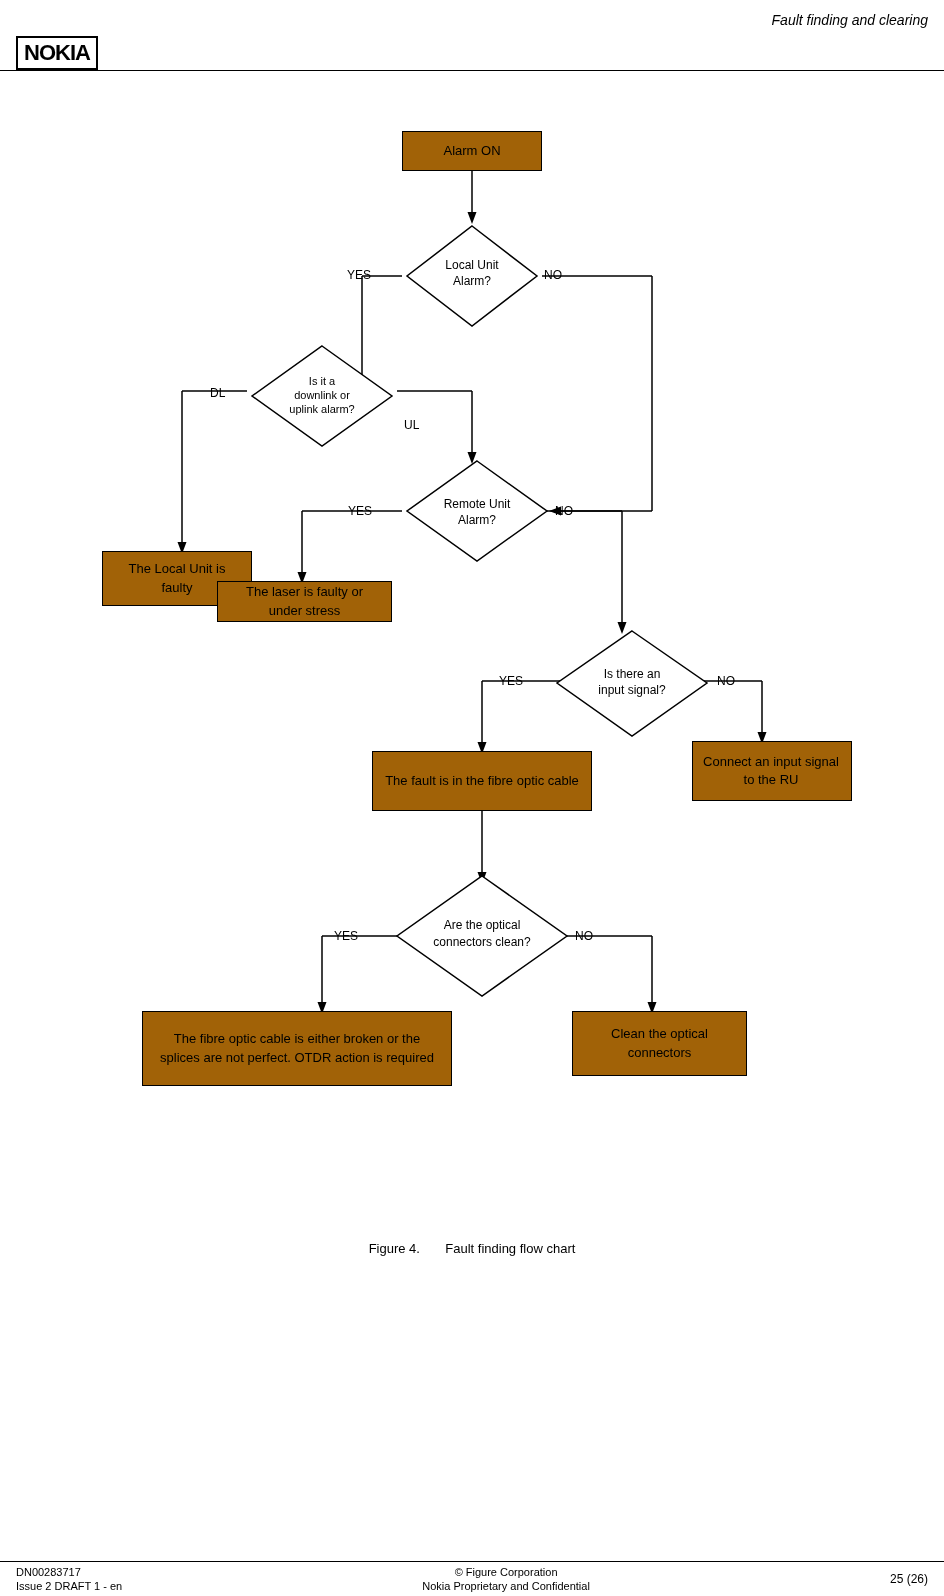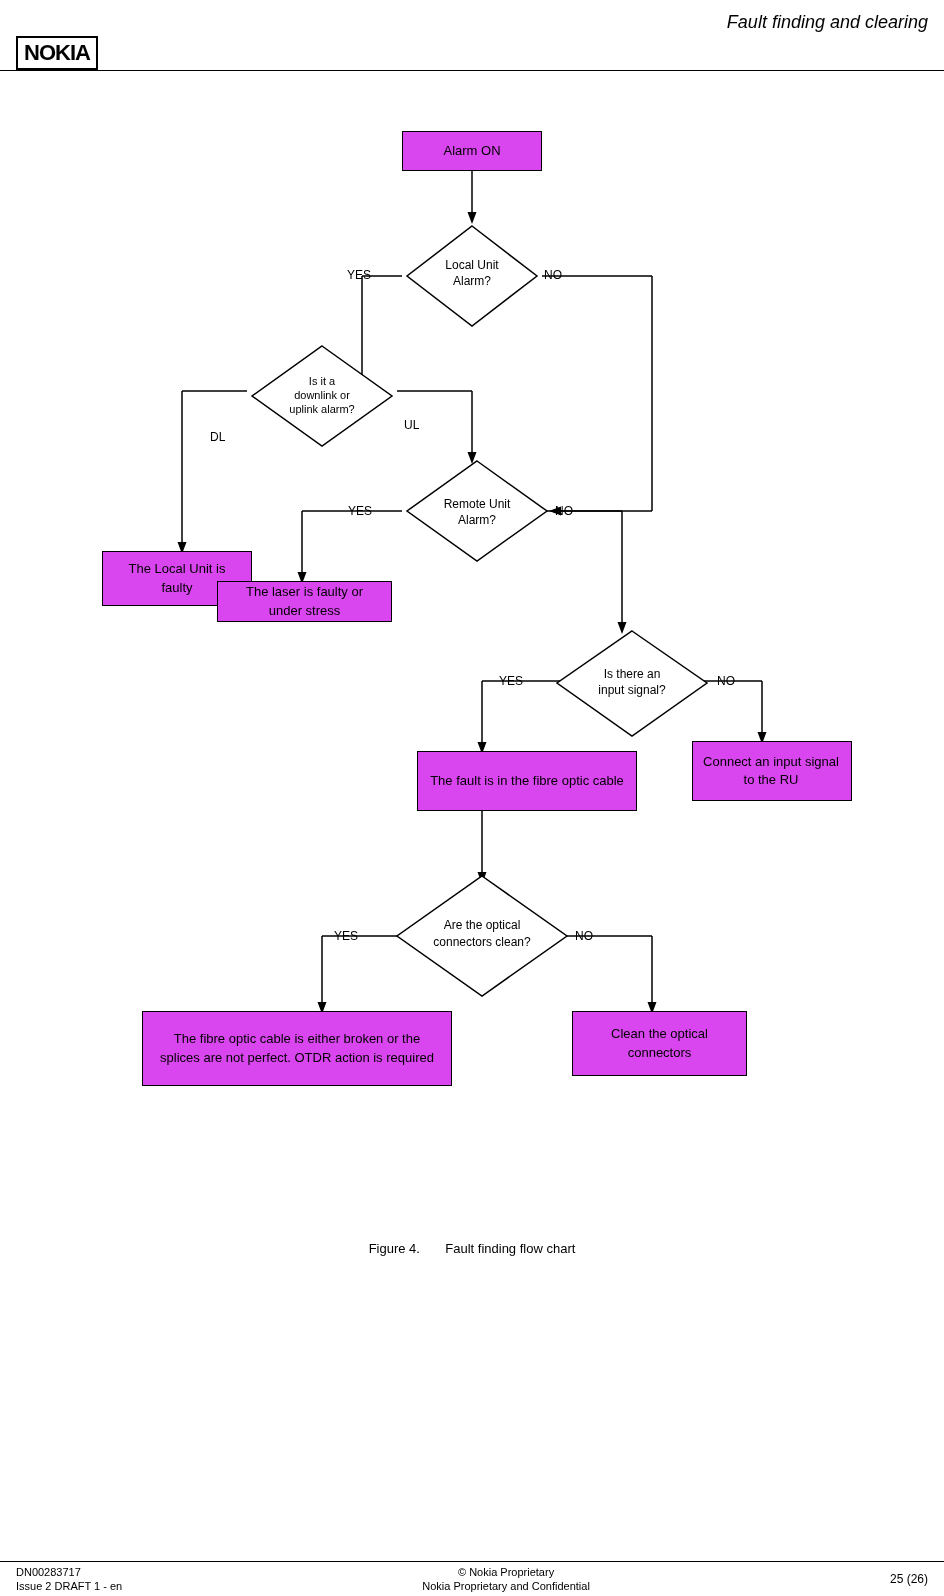--- a/index.html
+++ b/index.html
@@ -25,21 +25,21 @@
     .nokia-logo {
       font-size: 22px;
       font-weight: bold;
       font-family: Arial Black, Arial, sans-serif;
       letter-spacing: -1px;
       border: 2px solid #000;
       padding: 2px 6px;
       margin-top: 28px;
     }
     .header-title {
-      font-size: 18px;
+      font-size: 14px;
       font-style: italic;
       padding-top: 4px;
       margin-left: 10px;
     }
 
     
     .footer {
       position: absolute;
       bottom: 0;
       left: 0;
@@ -57,21 +57,21 @@
     .main-content {
       padding: 20px 40px;
       display: flex;
       flex-direction: column;
       align-items: center;
     }
 
     
     .box {
       border: 1.5px solid #000;
-      background: #d946ef;
+      background: #a16207;
       text-align: center;
       padding: 6px 10px;
       position: absolute;
       line-height: 1.4;
     }
 
     
     .flowchart-svg {
       position: absolute;
       top: 0;
@@ -169,21 +169,21 @@
 
     <div style="position:absolute; left: 185px; top: 250px; width: 150px; height: 110px;">
       <svg width="150" height="110" xmlns="http://www.w3.org/2000/svg">
         <polygon points="75,5 145,55 75,105 5,55" fill="white" stroke="black" stroke-width="1.5"></polygon>
         <text x="75" y="44" text-anchor="middle" font-family="Arial" font-size="11">Is it a</text>
         <text x="75" y="58" text-anchor="middle" font-family="Arial" font-size="11">downlink or</text>
         <text x="75" y="72" text-anchor="middle" font-family="Arial" font-size="11">uplink alarm?</text>
       </svg>
     </div>
 
-    <div style="position:absolute; left: 148px; top: 295px; font-size:12px;margin-top:44px;">DL</div>
+    <div style="position:absolute; left: 148px; top: 295px; font-size:12px;">DL</div>
 
     <div style="position:absolute; left: 342px; top: 295px; font-size:12px;margin-top:32px;">UL</div>
 
     <div class="box" style="left: 40px; top: 460px; width: 150px; height: 55px; display:flex; align-items:center; justify-content:center; text-align:center;">
       <span>The Local Unit
 is faulty</span>
     </div>
 
     <div style="position:absolute; left: 340px; top: 365px; width: 150px; height: 110px;">
       <svg width="150" height="110" xmlns="http://www.w3.org/2000/svg">
@@ -207,21 +207,21 @@
         <polygon points="80,5 155,57 80,110 5,57" fill="white" stroke="black" stroke-width="1.5"></polygon>
         <text x="80" y="52" text-anchor="middle" font-family="Arial" font-size="12">Is there an</text>
         <text x="80" y="68" text-anchor="middle" font-family="Arial" font-size="12">input signal?</text>
       </svg>
     </div>
 
     <div style="position:absolute; left: 437px; top: 583px; font-size:12px;">YES</div>
 
     <div style="position:absolute; left: 655px; top: 583px; font-size:12px;">NO</div>
 
-    <div class="box" style="left: 310px; top: 660px; width: 220px; height: 60px; display:flex; align-items:center; justify-content:center; text-align:center;margin-left:45px;">
+    <div class="box" style="left: 310px; top: 660px; width: 220px; height: 60px; display:flex; align-items:center; justify-content:center; text-align:center;">
       <span>The fault is
 in the fibre optic cable</span>
     </div>
 
     <div class="box" style="left: 630px; top: 650px; width: 160px; height: 60px; display:flex; align-items:center; justify-content:center; text-align:center;padding-left:8px;">
       <span>Connect an input
 signal to the RU</span>
     </div>
 
     <div style="position:absolute; left: 330px; top: 780px; width: 180px; height: 130px;">
@@ -256,17 +256,17 @@
   </div>
 
 </div>
 
 <div class="footer">
   <div class="footer-left">
     <span>DN00283717</span>
     <span>Issue 2 DRAFT 1 - en</span>
   </div>
   <div class="footer-center" style="display:flex; flex-direction:column; align-items:center; gap:2px;">
-    <span>© Nokia Proprietary</span>
+    <span>© Figure Corporation</span>
     <span>Nokia Proprietary and Confidential</span>
   </div>
   <div class="footer-right">25 (26)</div>
 </div>
 
 </body></html>

